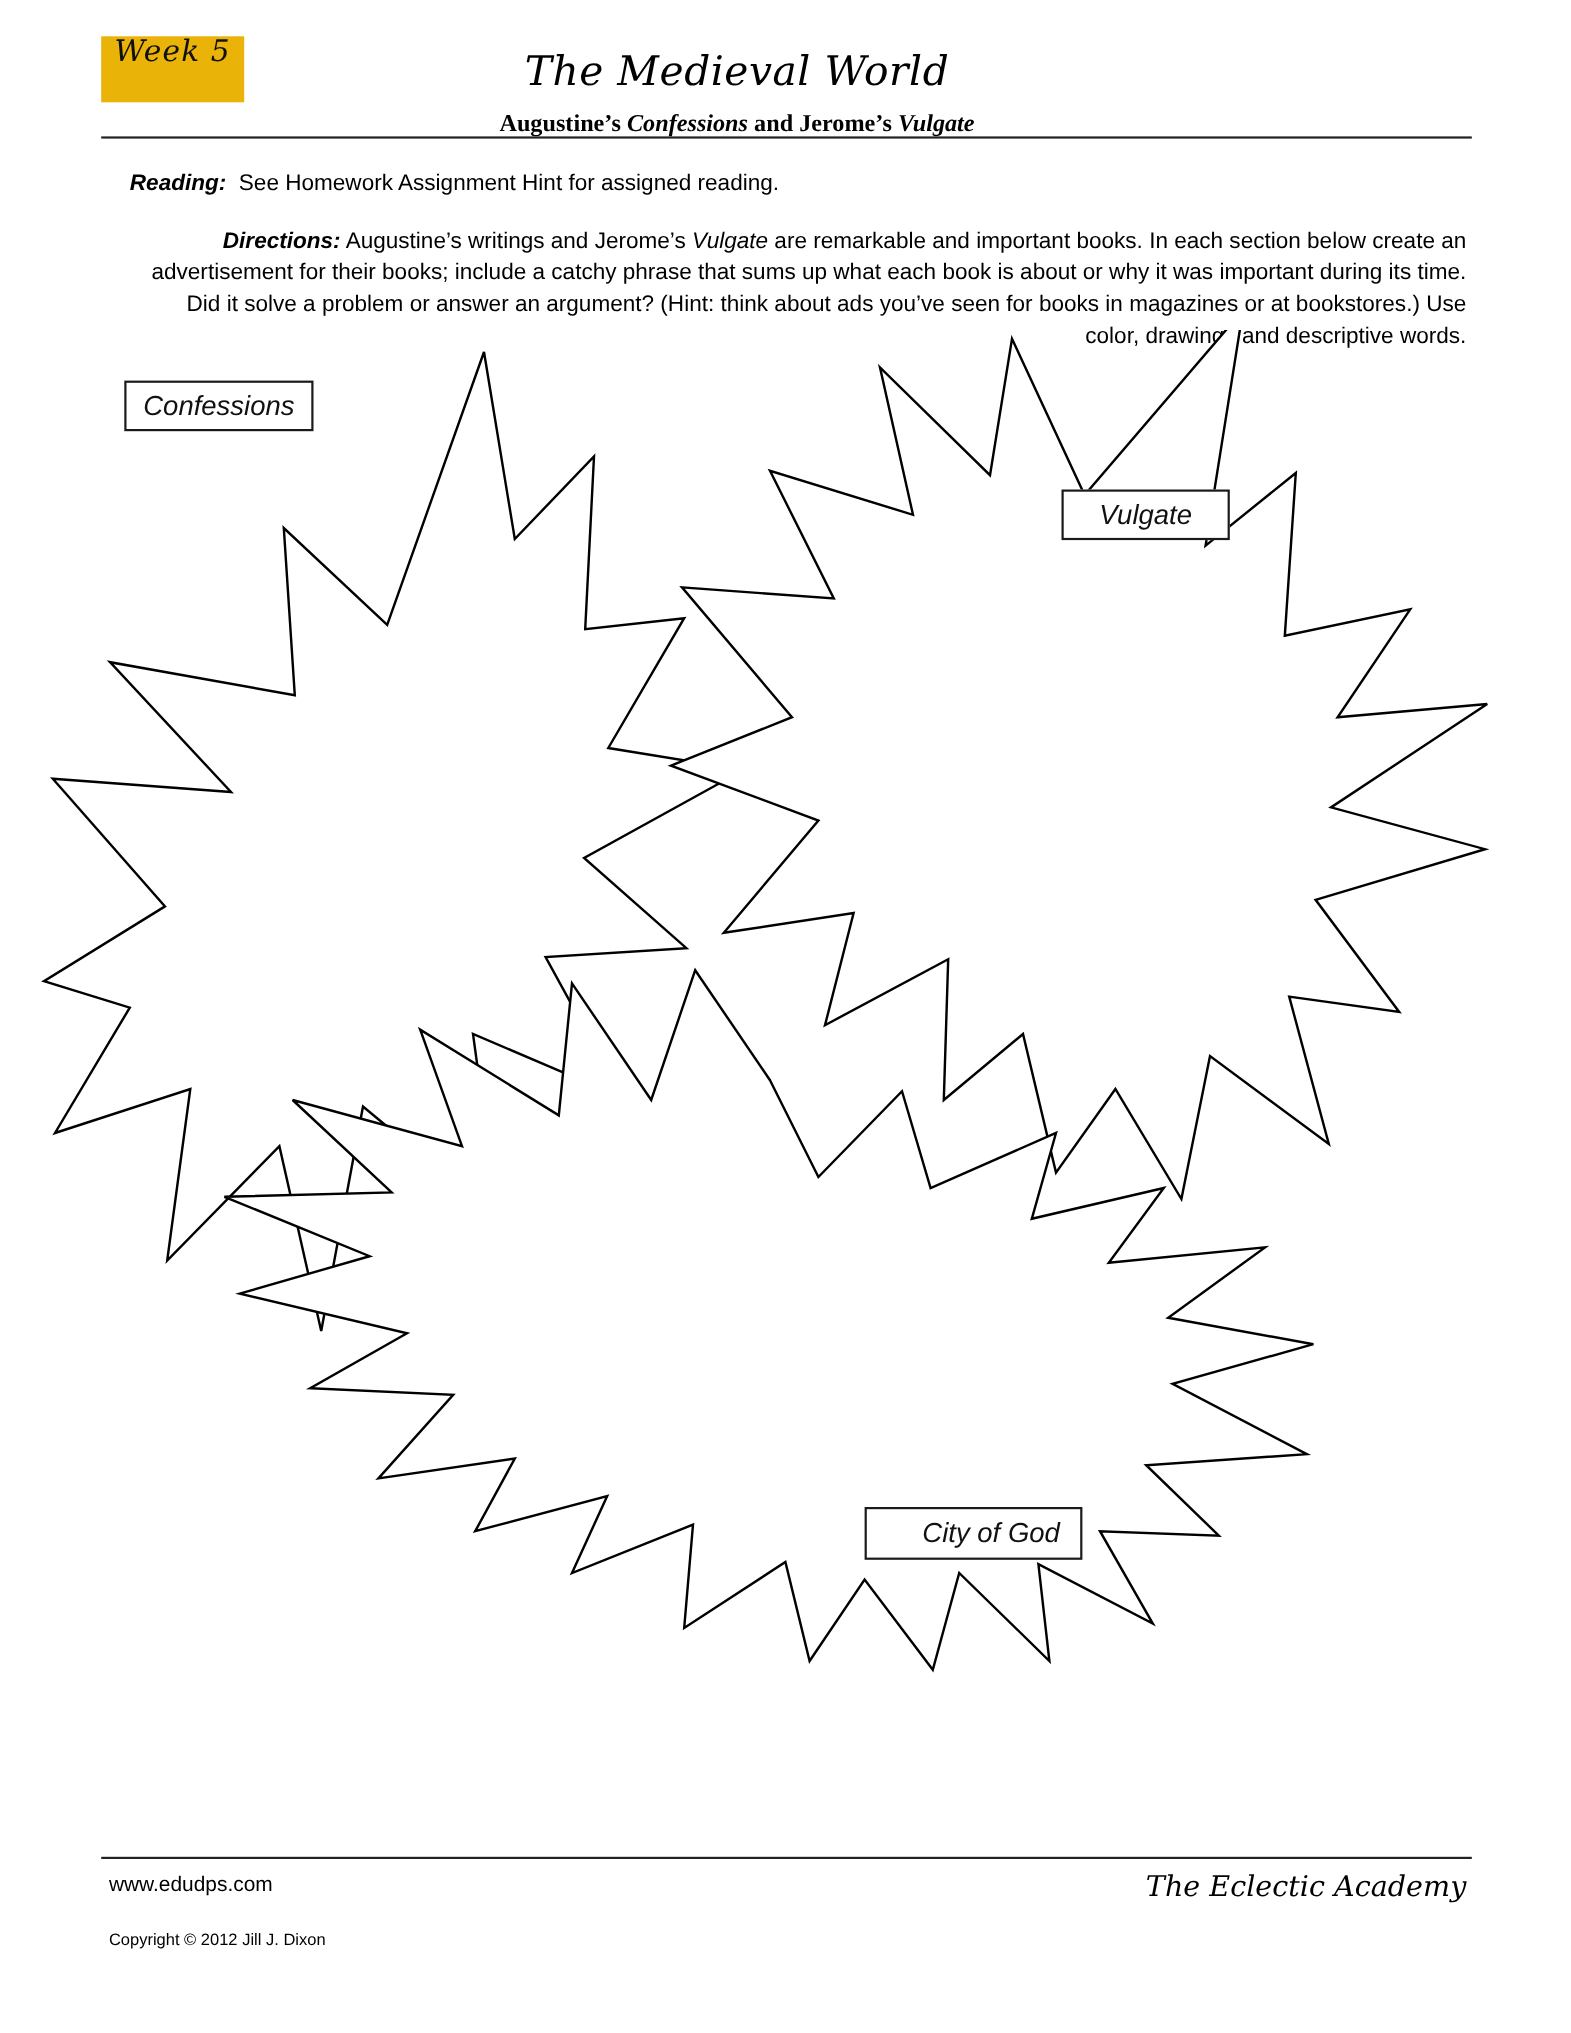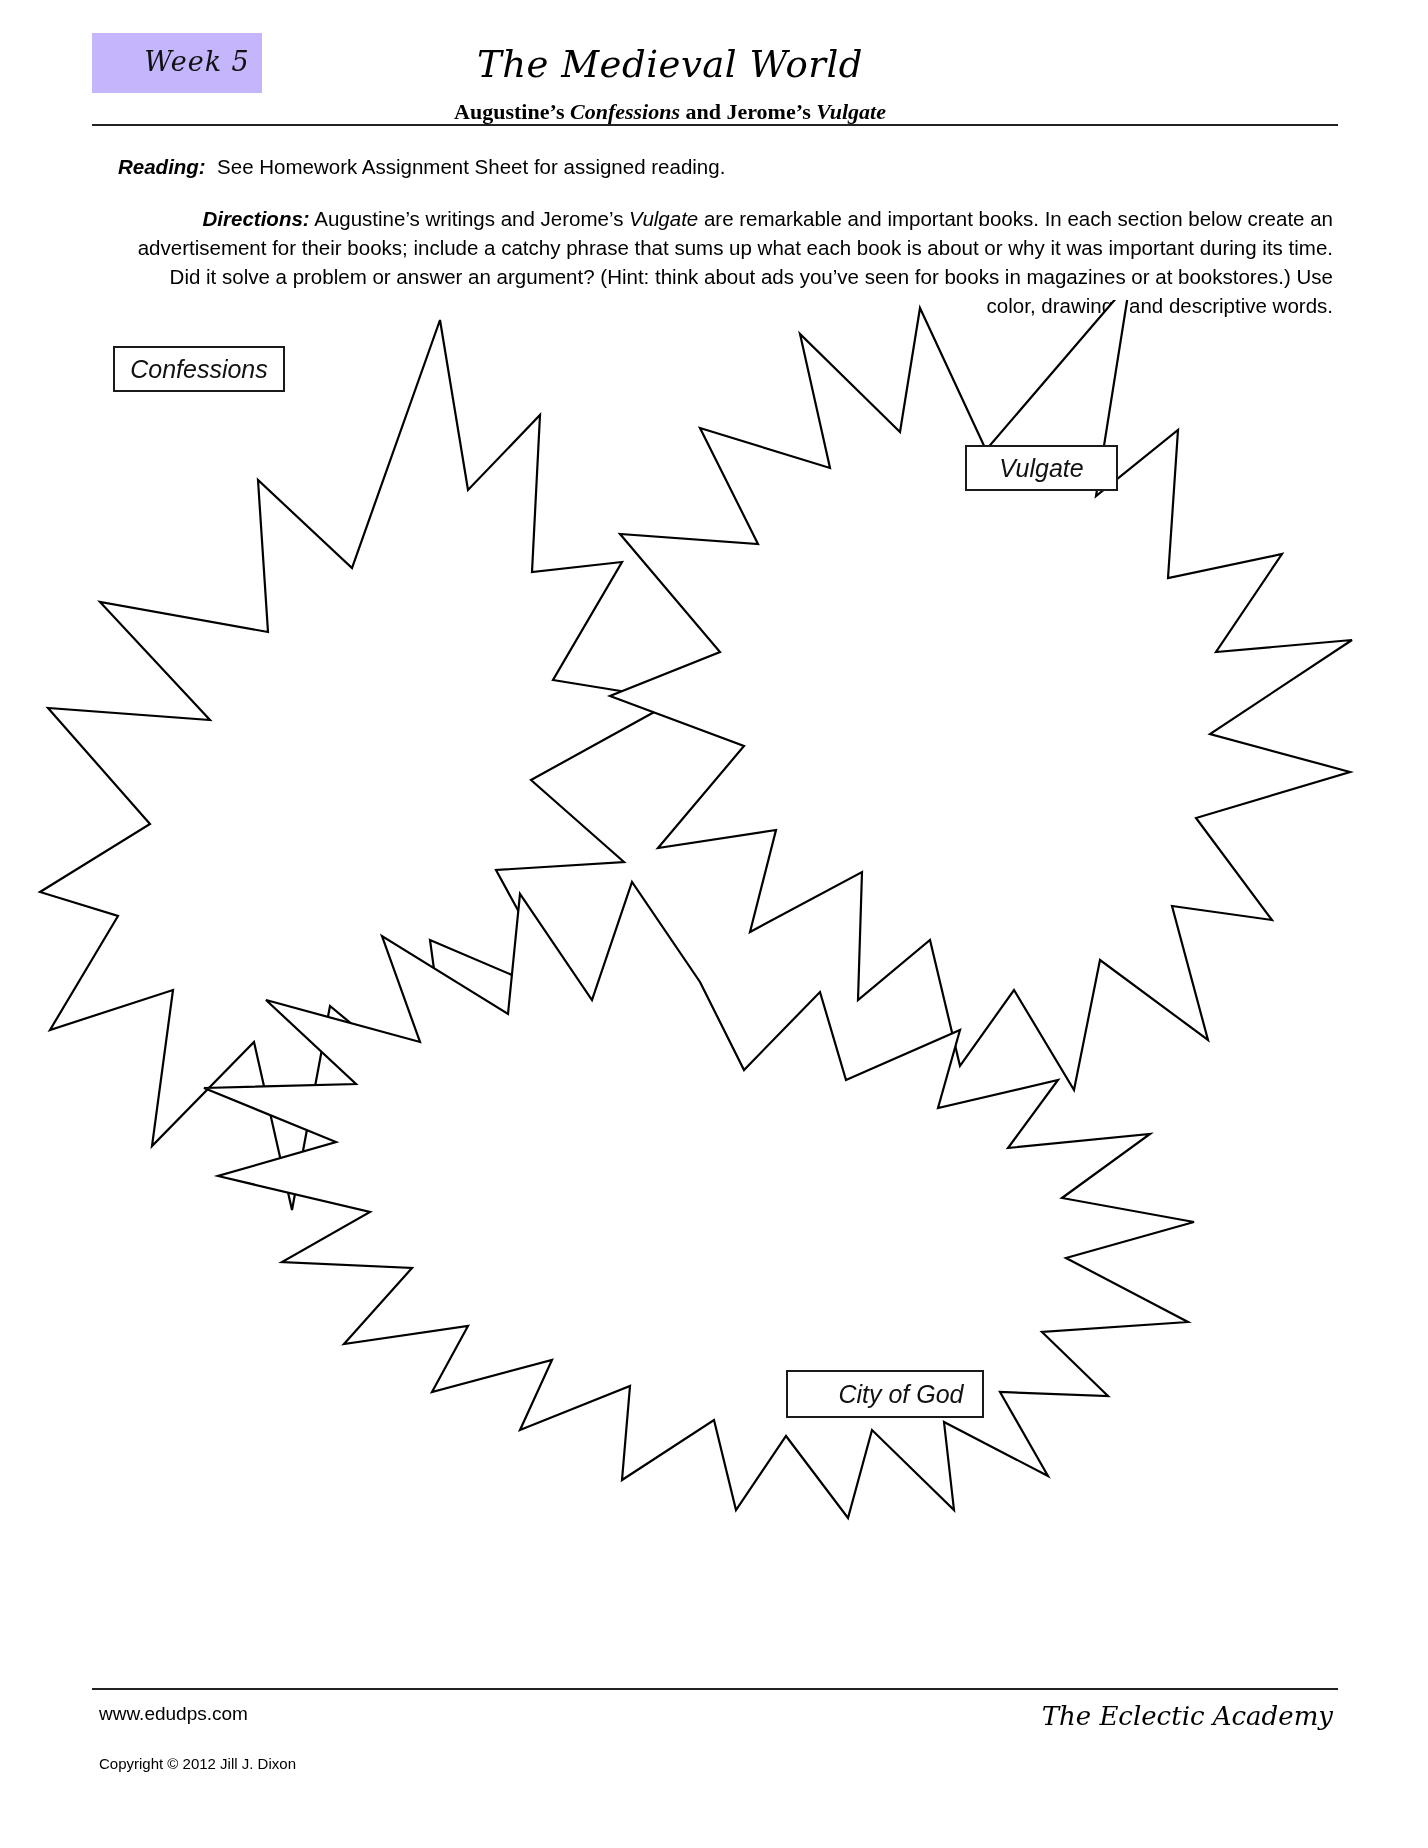--- a/index.html
+++ b/index.html
@@ -24,25 +24,24 @@
     top: 0;
     width: 1428px;
     height: 148px;
   }
   .week-badge {
     position: absolute;
     left: 92px;
     top: 33px;
     width: 130px;
     height: 60px;
-    background: #c4b5fd;
+    background: #eab308;
     display: flex;
-    align-items: center;
+    align-items: flex-start;
     justify-content: center;
-    padding-left: 40px;
   }
   .week-badge-label {
     font-family: "DejaVu Serif", serif;
     font-style: italic;
     font-size: 27px;
     letter-spacing: 1px;
     color: #111;
     line-height: 1;
     padding-bottom: 3px;
   }
@@ -208,21 +207,21 @@
 
     <div class="title-block">
       <div class="main-title">The Medieval World</div>
       <div class="sub-title"><span>Augustine’s </span><i>Confessions</i><span> and Jerome’s </span><i>Vulgate</i></div>
     </div>
 
 
     <div class="rule-top"></div>
   </div>
 
-  <div class="reading-line"><span class="lead">Reading:</span>&nbsp;&nbsp;<span>See Homework Assignment Sheet for assigned reading.</span></div>
+  <div class="reading-line"><span class="lead">Reading:</span>&nbsp;&nbsp;<span>See Homework Assignment Hint for assigned reading.</span></div>
 
   <div class="directions"><span class="lead">Directions:</span><span> Augustine’s writings and Jerome’s </span><i>Vulgate</i><span> are remarkable and important books. In each section below create an advertisement for their books; include a catchy phrase that sums up what each book is about or why it was important during its time. Did it solve a problem or answer an argument? (Hint: think about ads you’ve seen for books in magazines or at bookstores.) Use color, drawings and descriptive words.</span></div>
 
   <div class="burst-canvas">
     <svg viewBox="0 0 1428 1380" xmlns="http://www.w3.org/2000/svg">
 
       <polygon class="burst" points="440,20 468,190 540,115 532,272 622,262 553,380 676,400 531,480 624,562 496,570 566,698
                 430,640 453,808 330,706 292,910 254,742 152,846 173,690 50,730 118,616 40,592 150,524
                 48,408 210,420 100,302 268,332 258,180 352,268"></polygon>
 

